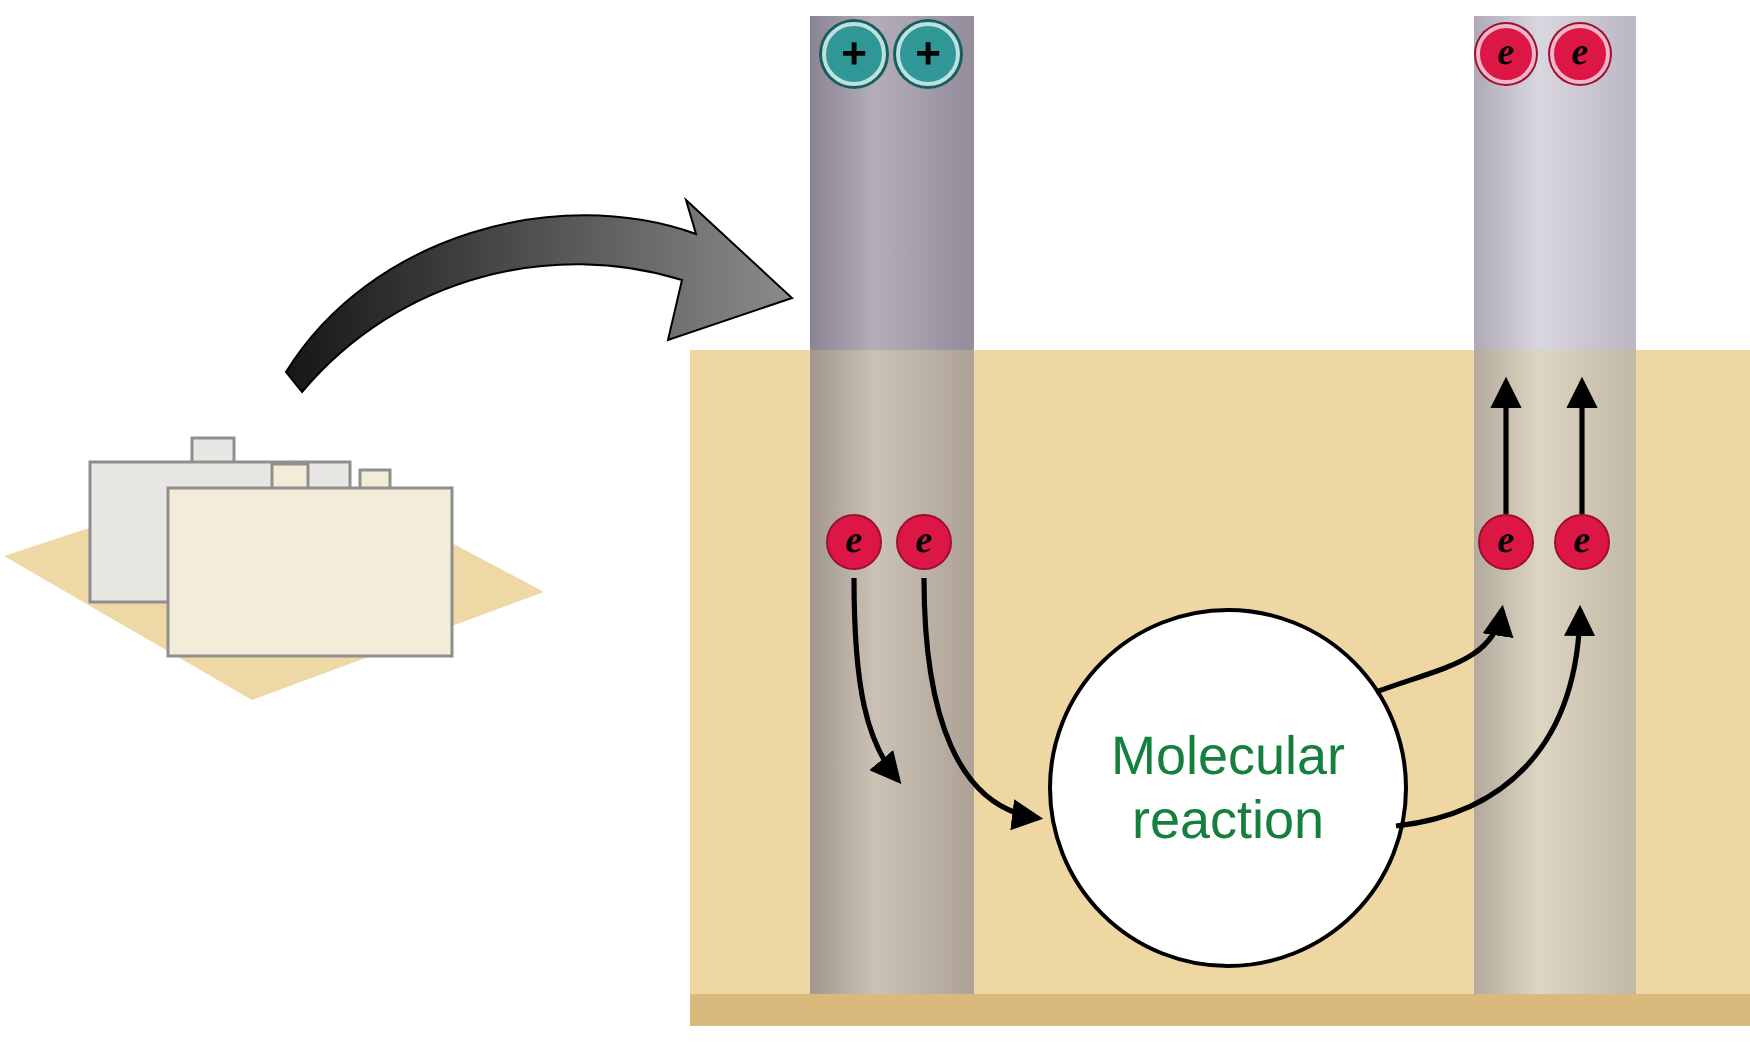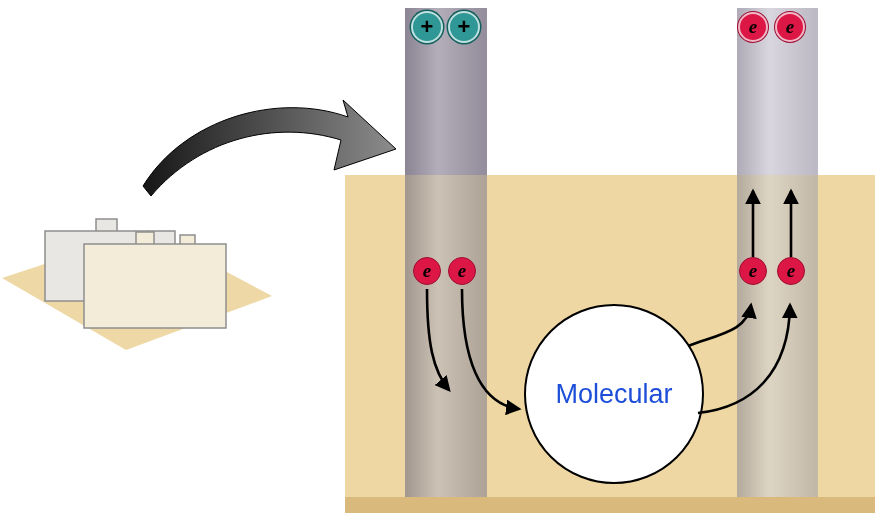--- a/index.html
+++ b/index.html
@@ -26,21 +26,21 @@
   }
   .el-left-top{left:405px;top:8px;width:82px;height:167px;background-color:var(--left-electrode-top,#a29caa);}
   .el-left-bottom{left:405px;top:175px;width:82px;height:322px;background-color:var(--left-electrode-submerged,#c0b4a4);}
   .el-right-top{left:737px;top:8px;width:81px;height:167px;background-color:var(--right-electrode-top,#d0cdd7);}
   .el-right-bottom{left:737px;top:175px;width:81px;height:322px;background-color:var(--right-electrode-submerged,#d6ccb6);}
 
   .reaction-circle{
     position:absolute;left:524px;top:304px;width:176px;height:176px;border-radius:50%;
     background:var(--reaction-circle-fill,#fff);border:2.5px solid #000;z-index:4;
     display:flex;flex-direction:column;align-items:center;justify-content:center;
-    font-size:27px;line-height:1.2;color:#1d4ed8;
+    font-size:27px;line-height:1.2;color:#15803d;
   }
 
   .circle{
     position:absolute;border-radius:50%;z-index:6;box-sizing:border-box;
     display:flex;align-items:center;justify-content:center;color:#000;
   }
   .terminal-pos{
     width:32px;height:32px;background:var(--positive-terminal,#2f9896);
     border:2px solid #bfe0df;box-shadow:0 0 0 1.5px #14605e;
     font-weight:700;font-size:22px;
@@ -88,20 +88,21 @@
   <div class="electrolyte"></div>
   <div class="electrolyte-edge"></div>
 
   <div class="electrode el-left-top"></div>
   <div class="electrode el-left-bottom"></div>
   <div class="electrode el-right-top"></div>
   <div class="electrode el-right-bottom"></div>
 
   <div class="reaction-circle">
     <span>Molecular</span>
+    <span>reaction</span>
   </div>
 
   <svg class="arrows" width="875" height="527" viewBox="0 0 875 527">
     <defs>
       <marker id="arrowhead" markerWidth="6" markerHeight="6" refX="5" refY="3" orient="auto">
         <path d="M0,0 L6,3 L0,6 Z" fill="#000"></path>
       </marker>
     </defs>
     <path class="arrow-path" marker-end="url(#arrowhead)" d="M 427 289 C 427 343, 433 371, 449 390"></path>
     <path class="arrow-path" marker-end="url(#arrowhead)" d="M 462 289 C 462 358, 479 404, 519 409"></path>

